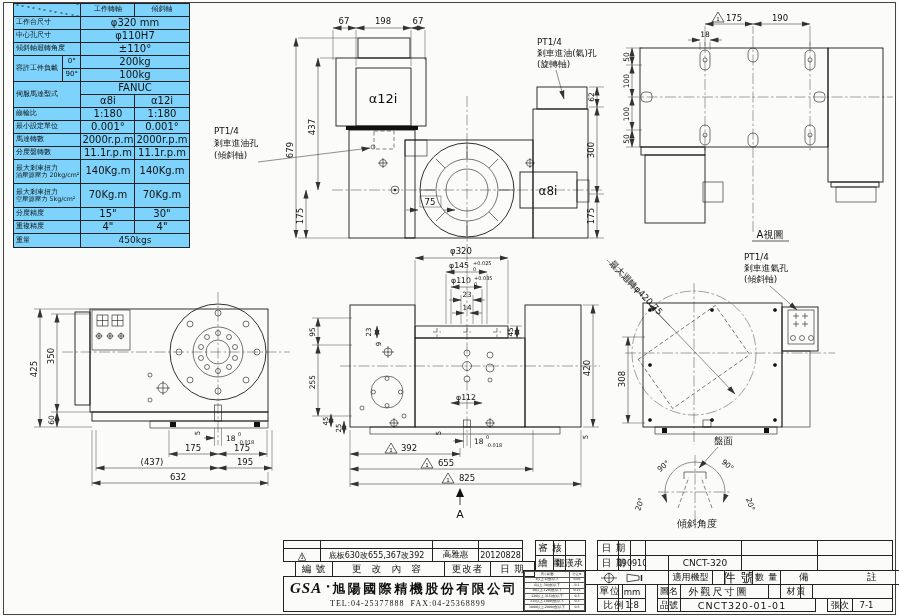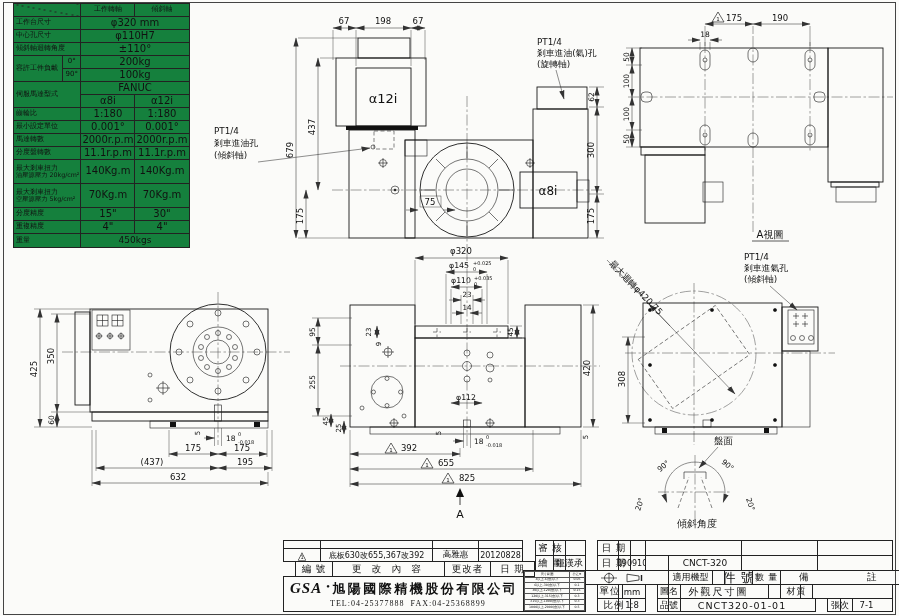--- a/index.html
+++ b/index.html
@@ -1,20 +1,20 @@
 <!DOCTYPE html>
 <html><head>
 <meta charset="utf-8">
 <style>
   html,body{margin:0;padding:0;background:#e8e8e8;}
   .sheet{position:relative;width:899px;height:616px;background:#fbfbf9;overflow:hidden;
          font-family:"DejaVu Sans","Liberation Sans",sans-serif;color:#111;}
   .border{position:absolute;left:3px;top:2px;width:891px;height:611px;border:1px solid #444;}
   
-  .spec{position:absolute;left:13px;top:3px;border-collapse:collapse;table-layout:fixed;background:#15803d;}
+  .spec{position:absolute;left:13px;top:3px;border-collapse:collapse;table-layout:fixed;background:#7dd3fc;}
   .spec td{border:1px solid #222;padding:0 1px;font-size:7px;line-height:1.05;white-space:nowrap;overflow:hidden;text-align:center;height:12px;}
   .spec td.lab{text-align:left;padding-left:2px;margin-left:45px;}
   .spec td.val{font-size:10px;}
   .spec td.diag{background:linear-gradient(to top right,transparent 49.4%,#222 49.4%,#222 50.6%,transparent 50.6%);}
   
   svg text{fill:#111;}
   .ol{fill:none;stroke:#1a1a1a;stroke-width:0.9;}
   .ol2{fill:none;stroke:#1a1a1a;stroke-width:0.6;}
   .fillb{fill:#111;stroke:none;}
   .dash{fill:none;stroke:#333;stroke-width:0.6;stroke-dasharray:4 2.5;}

